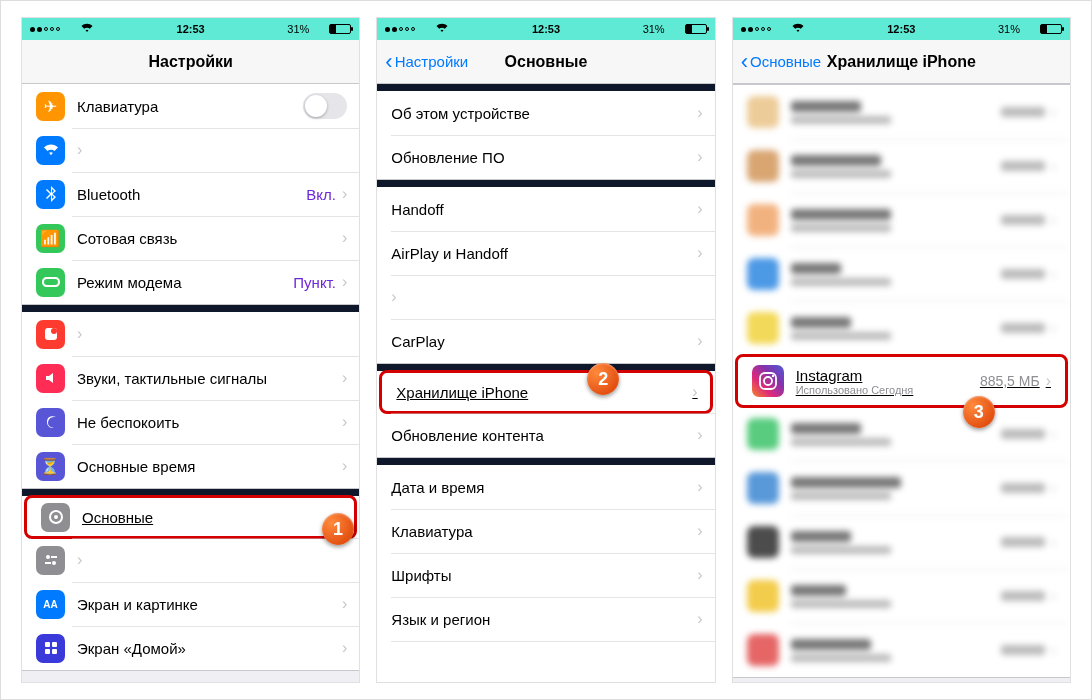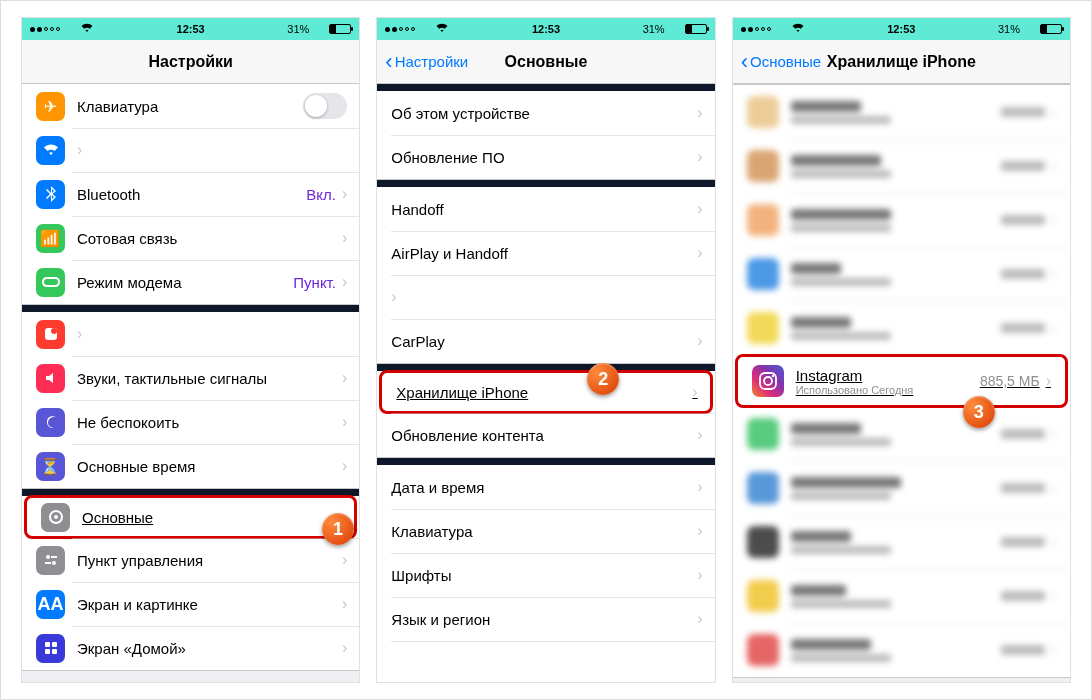--- a/index.html
+++ b/index.html
@@ -229,25 +229,24 @@
       </div>
       <div class="row">
         <div class="icon" style="background:#8e8e93">
             <svg width="14" height="14" viewBox="0 0 14 14">
               <circle cx="4" cy="4" r="2" fill="#fff"></circle>
               <rect x="7" y="3" width="6" height="2" fill="#fff"></rect>
               <circle cx="10" cy="10" r="2" fill="#fff"></circle>
               <rect x="1" y="9" width="6" height="2" fill="#fff"></rect>
             </svg>
         </div>
-        <div class="label">Пункт управления</div>
-        <span class="chevron">›</span>
-      </div>
-      <div class="row">
-        <div class="icon" style="background:#007aff;font-size:18px;font-weight:bold">AA</div>
+        <span class="chevron">›</span>
+      </div>
+      <div class="row">
+        <div class="icon" style="background:#007aff;font-size:10px;font-weight:bold">AA</div>
         <div class="label">Экран и картинке</div>
         <span class="chevron">›</span>
       </div>
       <div class="row">
         <div class="icon" style="background:#3a3adb">
           <svg width="14" height="14" viewBox="0 0 14 14">
               <rect x="1" y="1" width="5" height="5" rx="1" fill="#fff"></rect>
               <rect x="8" y="1" width="5" height="5" rx="1" fill="#fff"></rect>
               <rect x="1" y="8" width="5" height="5" rx="1" fill="#fff"></rect>
               <rect x="8" y="8" width="5" height="5" rx="1" fill="#fff"></rect>

